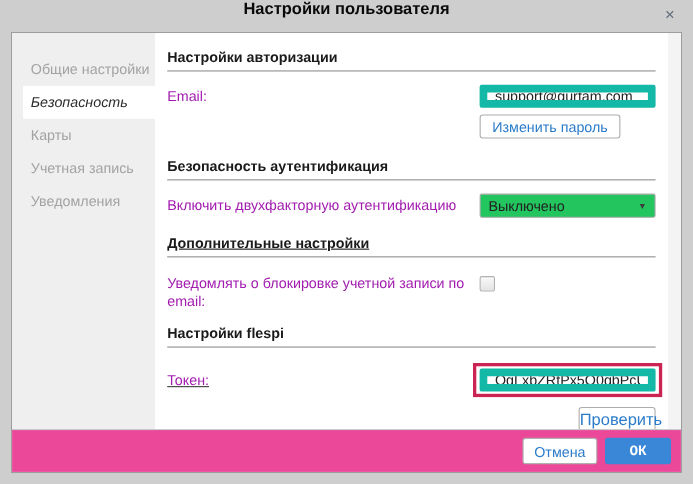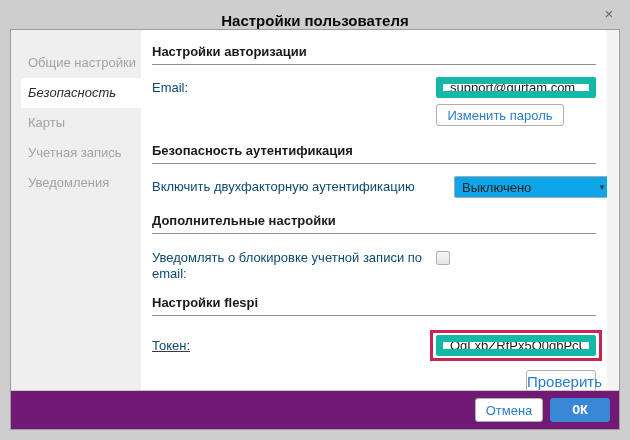--- a/index.html
+++ b/index.html
@@ -8,21 +8,21 @@
     font-family:"Liberation Sans", sans-serif;
     font-size:13px;
     background:#cecece;
     position:relative;
     overflow:hidden;
     color:#3c3c3c;
   }
   
   .titlebar {
     height:29px;
-    display:flex; align-items:flex-end; justify-content:center;
+    display:flex; align-items:flex-start; justify-content:center;
     position:relative;
   }
   .titlebar .title { font-weight:bold; font-size:15px; color:#0a0a0a; }
   .close-x {
     position:absolute; right:12px; top:5px;
     font-size:15px; color:#5f6b7a; cursor:pointer;
     width:18px; height:18px; line-height:18px; text-align:center;
   }
   
   .panel {
@@ -56,46 +56,46 @@
     padding:0 11px 0 11px;
     overflow:hidden;
   }
   .section-header {
     font-weight:bold; color:#1a1a1a;
     padding-bottom:5px;
     border-bottom:1px solid #8f8f8f;
   }
   .sh-1 { margin-top:14px; }
   .sh-2 { margin-top:17px; }
-  .sh-3 { margin-top:15px; }
+  .sh-3 { margin-top:15px;text-decoration:underline; }
   .sh-4 { margin-top:13px; }
   .row {
     display:flex; justify-content:space-between; align-items:flex-start;
   }
-  .row .lbl { padding-top:3px; color:#0c4a6e; line-height:16px; }
+  .row .lbl { padding-top:3px; color:#a21caf; line-height:16px; }
   .field { width:160px; flex:0 0 160px; }
   .txt-input {
     width:160px; height:21px;
     border:7px solid #14b8a6; border-radius:2px;
     background:#fff; color:#222;
     font-family:"Liberation Sans", sans-serif; font-size:13px;
     padding:0 7px;
   }
   .btn-link {
     display:block; width:128px; height:22px;
     background:#fff; border:1px solid #adadad; border-radius:3px;
     color:#2c7cc9; font-family:"Liberation Sans", sans-serif; font-size:13px;
     text-align:center; cursor:pointer;
   }
   .select {
     width:160px; height:22px;
     border:1px solid #a9a9a9; border-radius:2px;
-    background:#0ea5e9; color:#222;
+    background:#22c55e; color:#222;
     display:flex; align-items:center; justify-content:space-between;
-    padding:0 7px; cursor:pointer;margin-left:18px;
+    padding:0 7px; cursor:pointer;
   }
   .select .caret { font-size:8px; color:#3b3b3b; }
   .checkbox {
     width:14px; height:14px; margin-top:4px;
     border:1px solid #b0b0b0; border-radius:2px;
     background:linear-gradient(#f8f8f8,#e4e4e4);
     display:inline-block; cursor:pointer;
   }
   .annotation-box {
     border:3px solid #cb2453;
@@ -105,21 +105,21 @@
   }
   .verify-btn {
     width:70px; height:22px; float:right;
     background:#fff; border:1px solid #adadad; border-radius:3px;
     color:#2c7cc9; font-family:"Liberation Sans", sans-serif; font-size:15px;
     text-align:center; cursor:pointer;
   }
   
   .footer {
     position:absolute; left:0; right:0; bottom:0; height:39px;
-    background:#701a75; border-top:1px solid #c9c9c9;
+    background:#ec4899; border-top:1px solid #c9c9c9;
     display:flex; align-items:center; justify-content:flex-end;
     gap:7px; padding-right:9px;
   }
   .btn-cancel {
     width:68px; height:24px;
     background:#fff; border:1px solid #b0b0b0; border-radius:3px;
     color:#2c7cc9; font-family:"Liberation Sans", sans-serif; font-size:13px;
     cursor:pointer;
   }
   .btn-ok {

